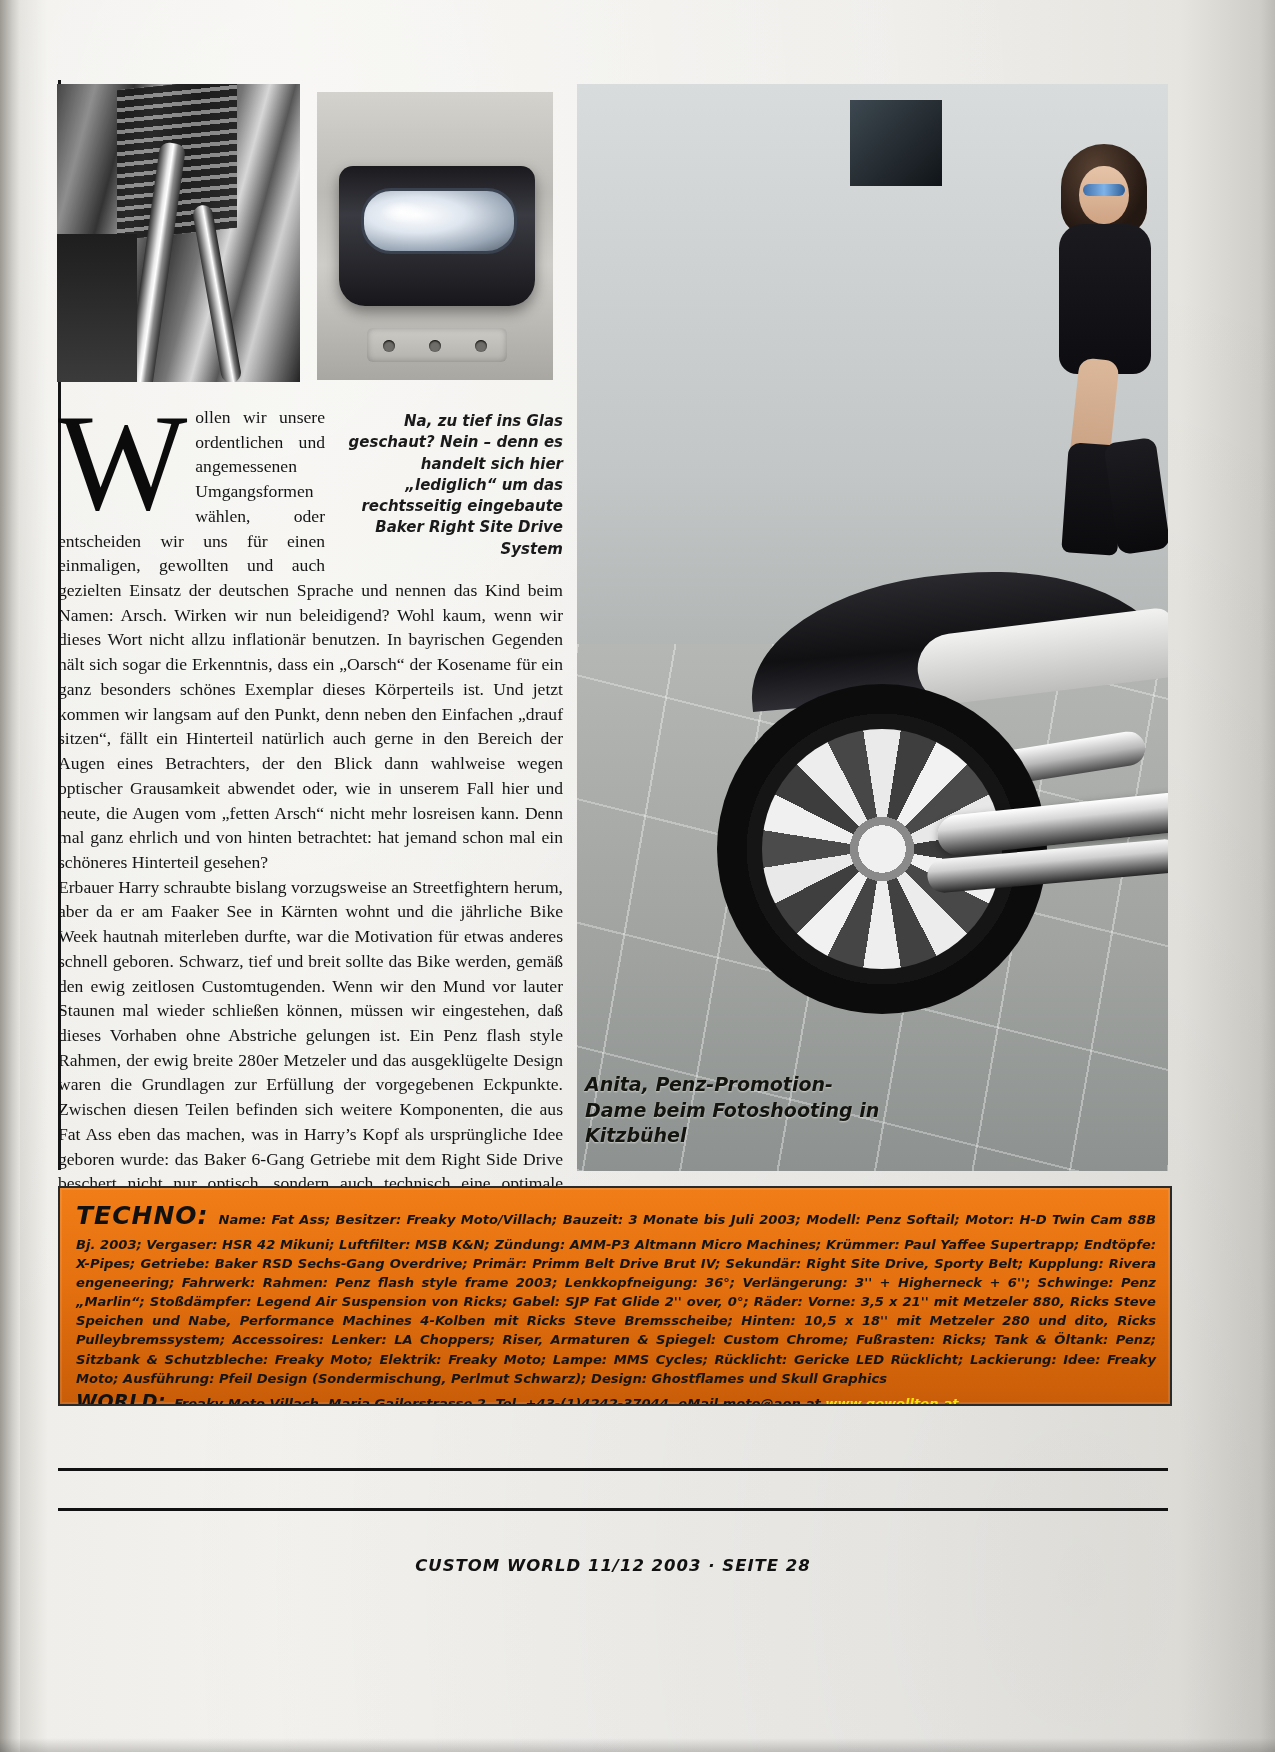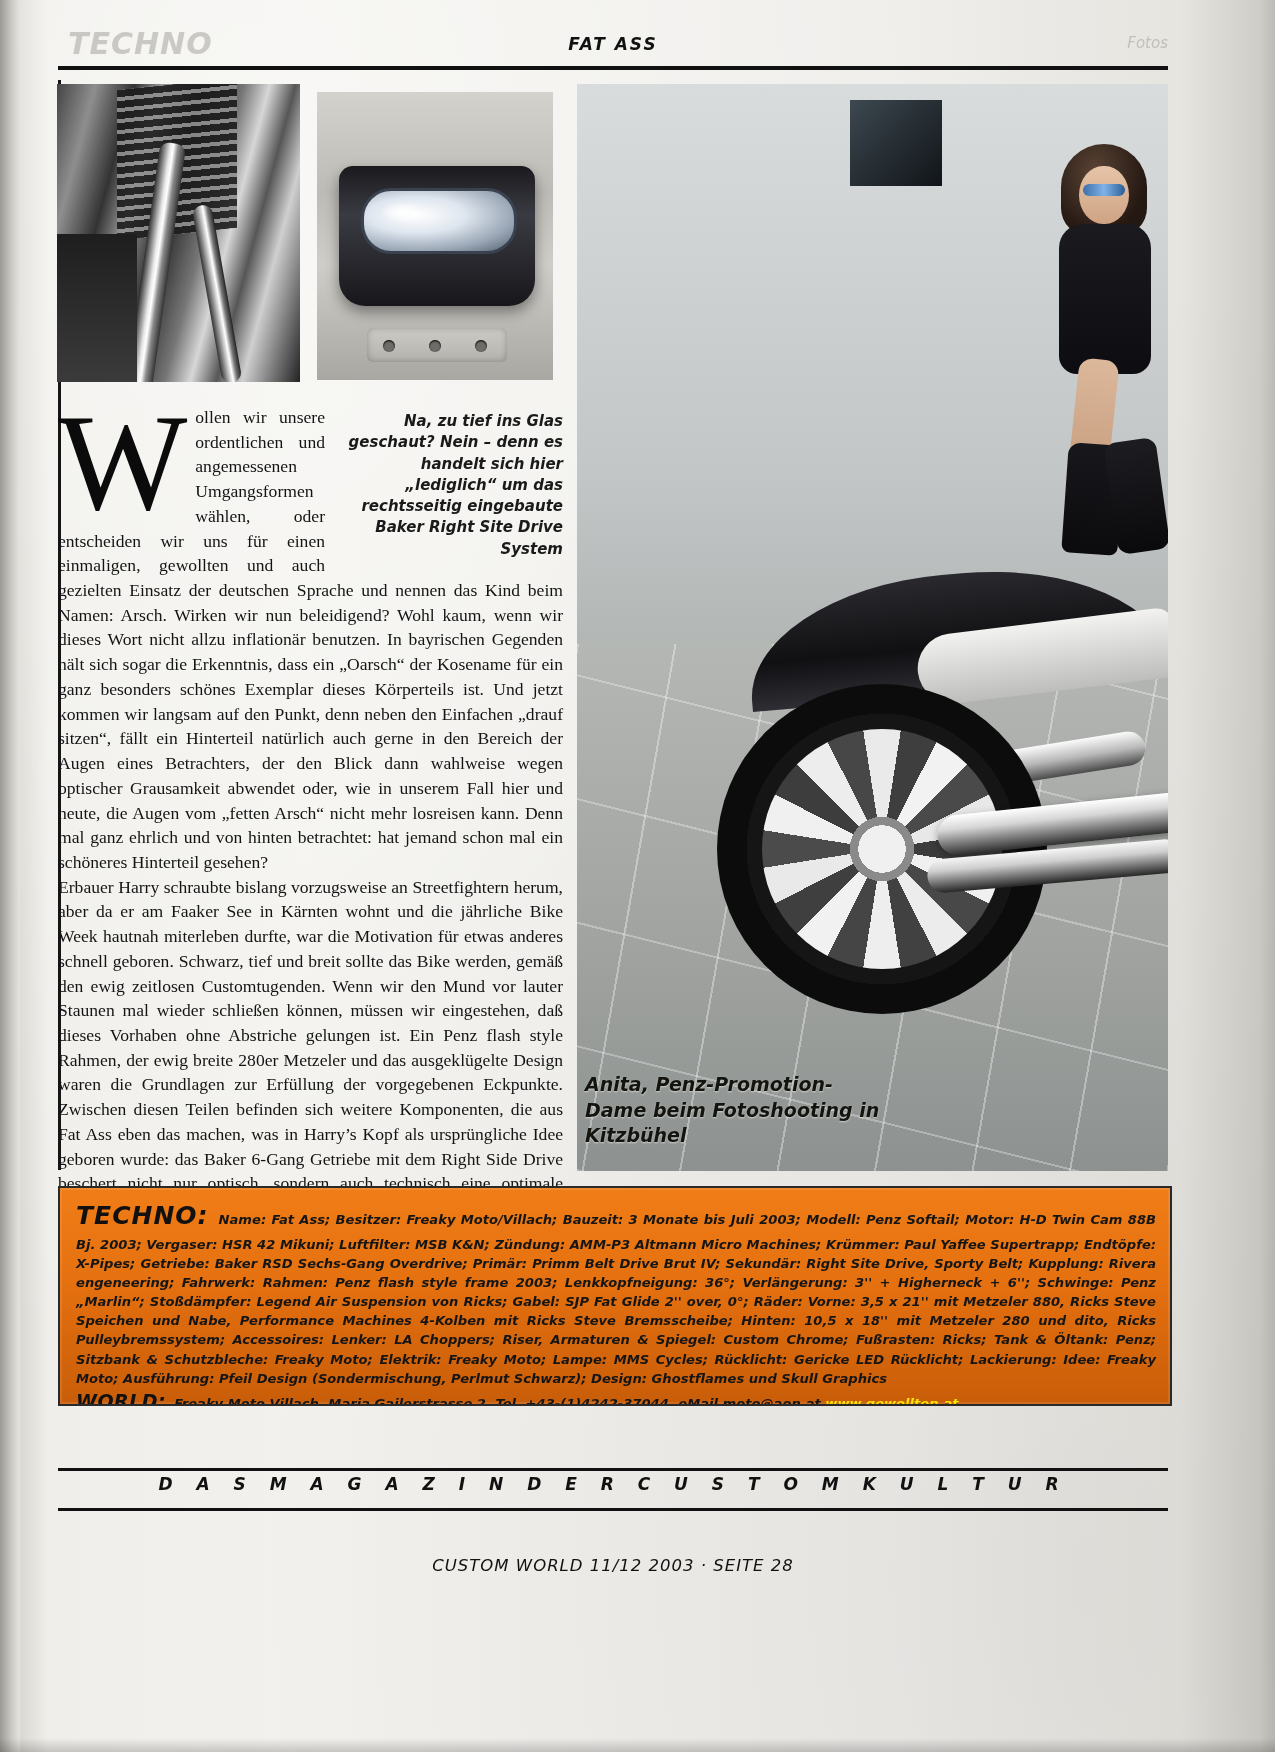--- a/index.html
+++ b/index.html
@@ -292,45 +292,39 @@
   .footer-strap{
     position:absolute;left:58px;top:1474px;width:1110px;
     font-family:"DejaVu Sans", sans-serif;
     font-weight:bold;font-style:italic;
     font-size:17px;letter-spacing:9px;
     color:#111;text-align:center;
   }
   .footer-rule2{position:absolute;left:58px;top:1508px;width:1110px;height:3px;background:#111;}
   .footer-page{
     position:absolute;left:58px;top:1556px;width:1110px;text-align:center;
-    font-family:"DejaVu Sans", sans-serif;font-weight:normal;font-style:italic;
+    font-family:"DejaVu Sans", sans-serif;font-weight:bold;font-style:italic;
     font-size:16.5px;letter-spacing:1px;color:#111;
   }
   .edge-left{
     position:absolute;left:0;top:0;width:20px;height:1752px;
     background:linear-gradient(90deg,#9b9992,#cdcbc5 60%,#e6e4df);
   }
   .edge-bottom{
     position:absolute;left:0;bottom:0;width:1275px;height:14px;
     background:linear-gradient(180deg,rgba(0,0,0,0),rgba(0,0,0,.18));
   }
 </style>
 </head>
 <body>
 
 <div class="page">
   <div class="paper-noise"></div>
   <div class="edge-left"></div>
 
-  <div class="header">
-    <div class="header-ghost">TECHNO</div>
-    <div class="header-ghost2">Fotos</div>
-    <div class="header-title">FAT ASS</div>
-    <div class="header-rule"></div>
-  </div>
   <div class="col-rule"></div>
 
   <div class="ph ph1">
     <div class="ph1-bg"></div>
     <div class="ph1-fins"></div>
     <div class="ph1-tube"></div>
     <div class="ph1-tube2"></div>
     <div class="ph1-dark"></div>
   </div>
 
@@ -392,18 +386,17 @@
   <div class="techno">
     <div class="techno-inner">
       <span class="techno-label">TECHNO:</span><span>Name: Fat Ass; Besitzer: Freaky Moto/Villach; Bauzeit: 3 Monate bis Juli 2003; Modell: Penz Softail; Motor: H-D Twin Cam 88B Bj. 2003; Vergaser: HSR 42 Mikuni; Luftfilter: MSB K&amp;N; Zündung: AMM-P3 Altmann Micro Machines; Krümmer: Paul Yaffee Supertrapp; Endtöpfe: X-Pipes; Getriebe: Baker RSD Sechs-Gang Overdrive; Primär: Primm Belt Drive Brut IV; Sekundär: Right Site Drive, Sporty Belt; Kupplung: Rivera engeneering; Fahrwerk: Rahmen: Penz flash style frame 2003; Lenkkopfneigung: 36°; Verlängerung: 3'' + Higherneck + 6''; Schwinge: Penz „Marlin“; Stoßdämpfer: Legend Air Suspension von Ricks; Gabel: SJP Fat Glide 2'' over, 0°; Räder: Vorne: 3,5 x 21'' mit Metzeler 880, Ricks Steve Speichen und Nabe, Performance Machines 4-Kolben mit Ricks Steve Bremsscheibe; Hinten: 10,5 x 18'' mit Metzeler 280 und dito, Ricks Pulleybremssystem; Accessoires: Lenker: LA Choppers; Riser, Armaturen &amp; Spiegel: Custom Chrome; Fußrasten: Ricks; Tank &amp; Öltank: Penz; Sitzbank &amp; Schutzbleche: Freaky Moto; Elektrik: Freaky Moto; Lampe: MMS Cycles; Rücklicht: Gericke LED Rücklicht; Lackierung: Idee: Freaky Moto; Ausführung: Pfeil Design (Sondermischung, Perlmut Schwarz); Design: Ghostflames und Skull Graphics</span>
       <br>
       <span class="info-label">WORLD:</span><span>Freaky Moto Villach, Maria Gailerstrasse 2, Tel. +43-(1)4242-37044, eMail moto@aon.at</span>
       <span class="www">www.gewollten.at</span>
     </div>
   </div>
 
   <div class="footer-rule"></div>
-  <div class="footer-strap">D A S   M A G A Z I N   D E R   C U S T O M   K U L T U R</div>
   <div class="footer-rule2"></div>
   <div class="footer-page">CUSTOM WORLD 11/12 2003 · SEITE 28</div>
 
   <div class="edge-bottom"></div>
 </div>
 
 </body></html>

